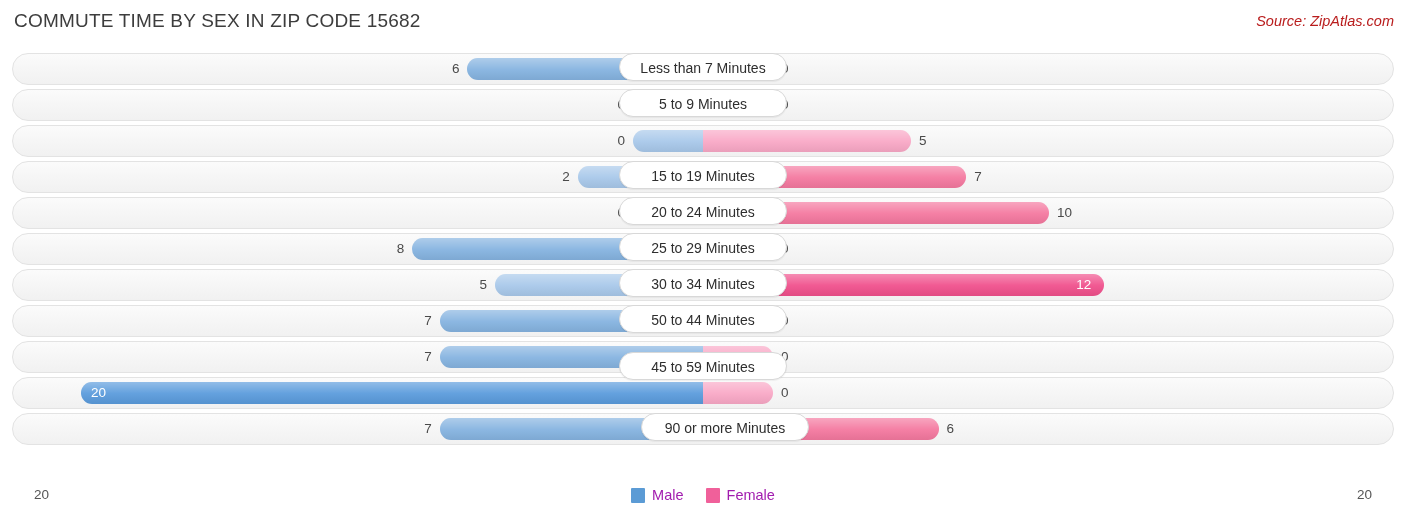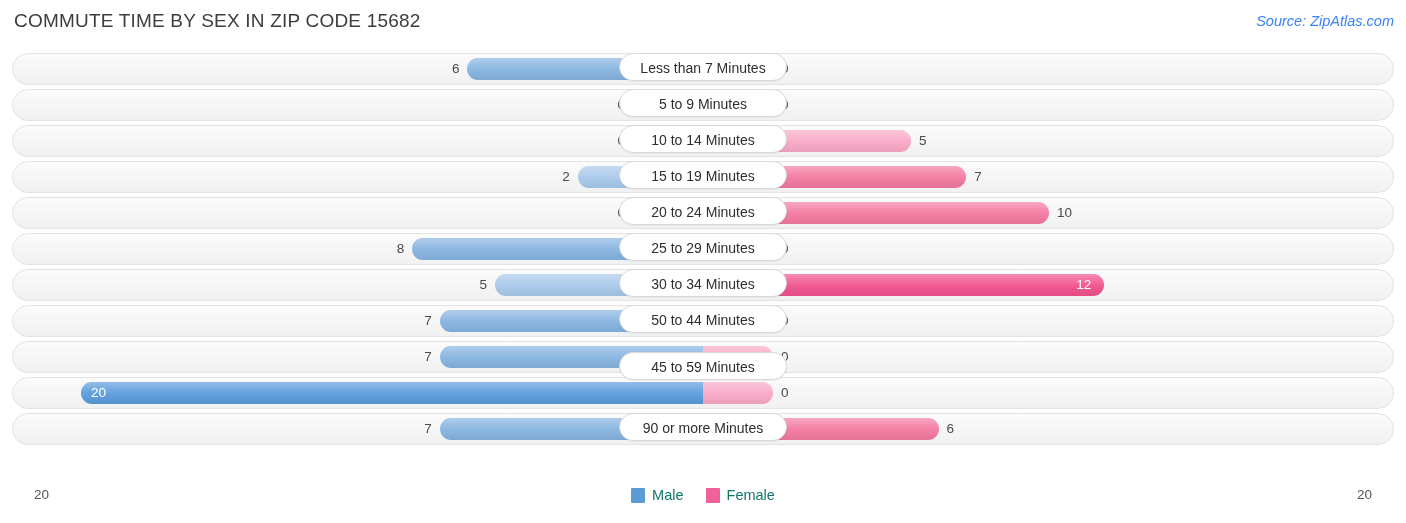--- a/index.html
+++ b/index.html
@@ -31,21 +31,21 @@
     letter-spacing: 0.2px;
     color: #3d3d3d;
     white-space: nowrap;
   }
   .source-note {
     position: absolute;
     right: 12px;
     top: 13px;
     font-size: 14.5px;
     font-style: italic;
-    color: #3b82f6;
+    color: #b91c1c;
     white-space: nowrap;
   }
 
   
   .rows {
     position: absolute;
     left: 0;
     top: 51px;
     width: 1406px;
   }
@@ -149,21 +149,21 @@
     align-items: center;
     gap: 7px;
   }
   .legend-swatch {
     width: 14px;
     height: 15px;
     border-radius: 1px;
   }
   .legend-text {
     font-size: 14.5px;
-    color: #0f766e;
+    color: #a21caf;
   }
 </style>
 </head>
 <body>
 
 <div class="header">
   <div class="chart-title">COMMUTE TIME BY SEX IN ZIP CODE 15682</div>
   <div class="source-note">Source: ZipAtlas.com</div>
 </div>
 
@@ -195,21 +195,20 @@
     <div class="row">
       <div class="track"></div>
       <div class="bar bar-male" style="left: 633px; width: 70px; background: rgb(168, 200, 234);">
         <div class="bar-inner"></div>
       </div>
       <div class="bar bar-female" style="left: 703px; width: 208px; background: rgb(249, 168, 198);">
         <div class="bar-inner"></div>
       </div>
       <div class="val val-male-out" style="right: 781px;">0</div>
       <div class="val val-female-out" style="left: 919px;">5</div>
-      <div class="cat-pill" style="left: 619px; width: 168px;">10 to 14 Minutes</div>
     </div>
     <div class="row">
       <div class="track"></div>
       <div class="bar bar-male" style="left: 577.8px; width: 125.2px; background: rgb(168, 200, 234);">
         <div class="bar-inner"></div>
       </div>
       <div class="bar bar-female" style="left: 703px; width: 263.2px; background: rgb(244, 120, 159);">
         <div class="bar-inner"></div>
       </div>
       <div class="val val-male-out" style="right: 836.2px;">2</div>
@@ -290,21 +289,21 @@
     <div class="row">
       <div class="track"></div>
       <div class="bar bar-male" style="left: 439.8px; width: 263.2px; background: rgb(133, 179, 224);">
         <div class="bar-inner"></div>
       </div>
       <div class="bar bar-female" style="left: 703px; width: 235.6px; background: rgb(244, 120, 159);">
         <div class="bar-inner"></div>
       </div>
       <div class="val val-male-out" style="right: 974.2px;">7</div>
       <div class="val val-female-out" style="left: 946.6px;">6</div>
-      <div class="cat-pill" style="left: 619px; width: 168px;">90 or more Minutes</div>
+      <div class="cat-pill" style="left: 641px; width: 168px;">90 or more Minutes</div>
     </div>
   </div>
 
 <div class="footer">
   <div class="axis-label axis-left">20</div>
   <div class="axis-label axis-right">20</div>
   <div class="legend">
     <div class="legend-item">
       <span class="legend-swatch" id="legend-sw-male" style="background: rgb(91, 155, 213);"></span>
       <span class="legend-text">Male</span>

